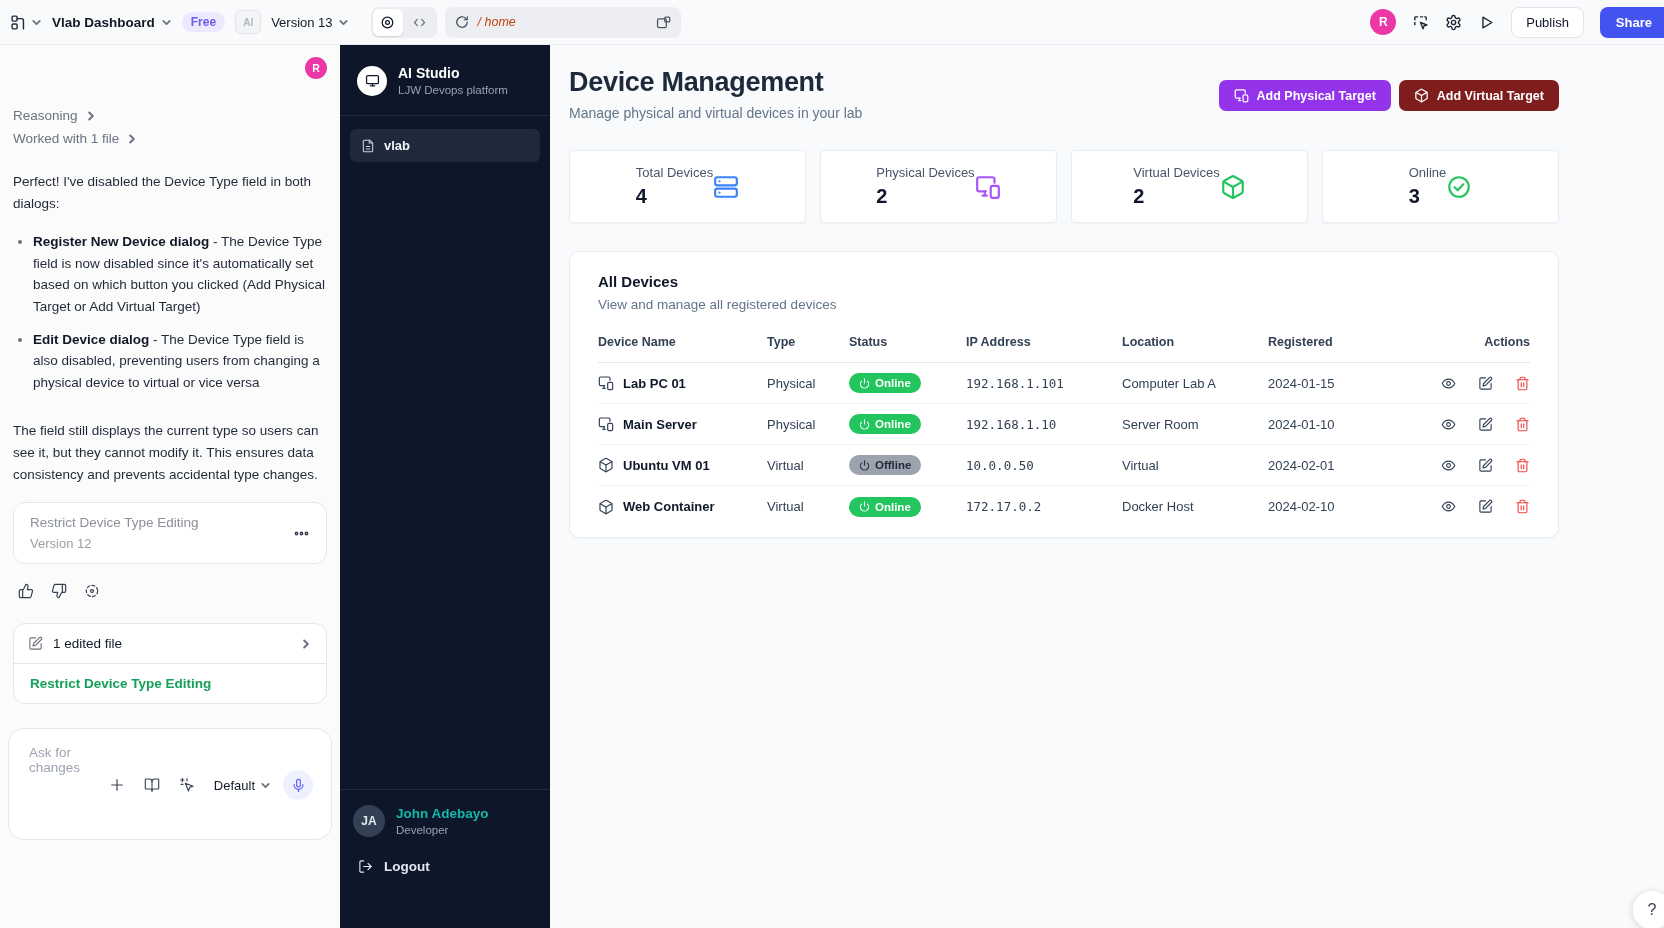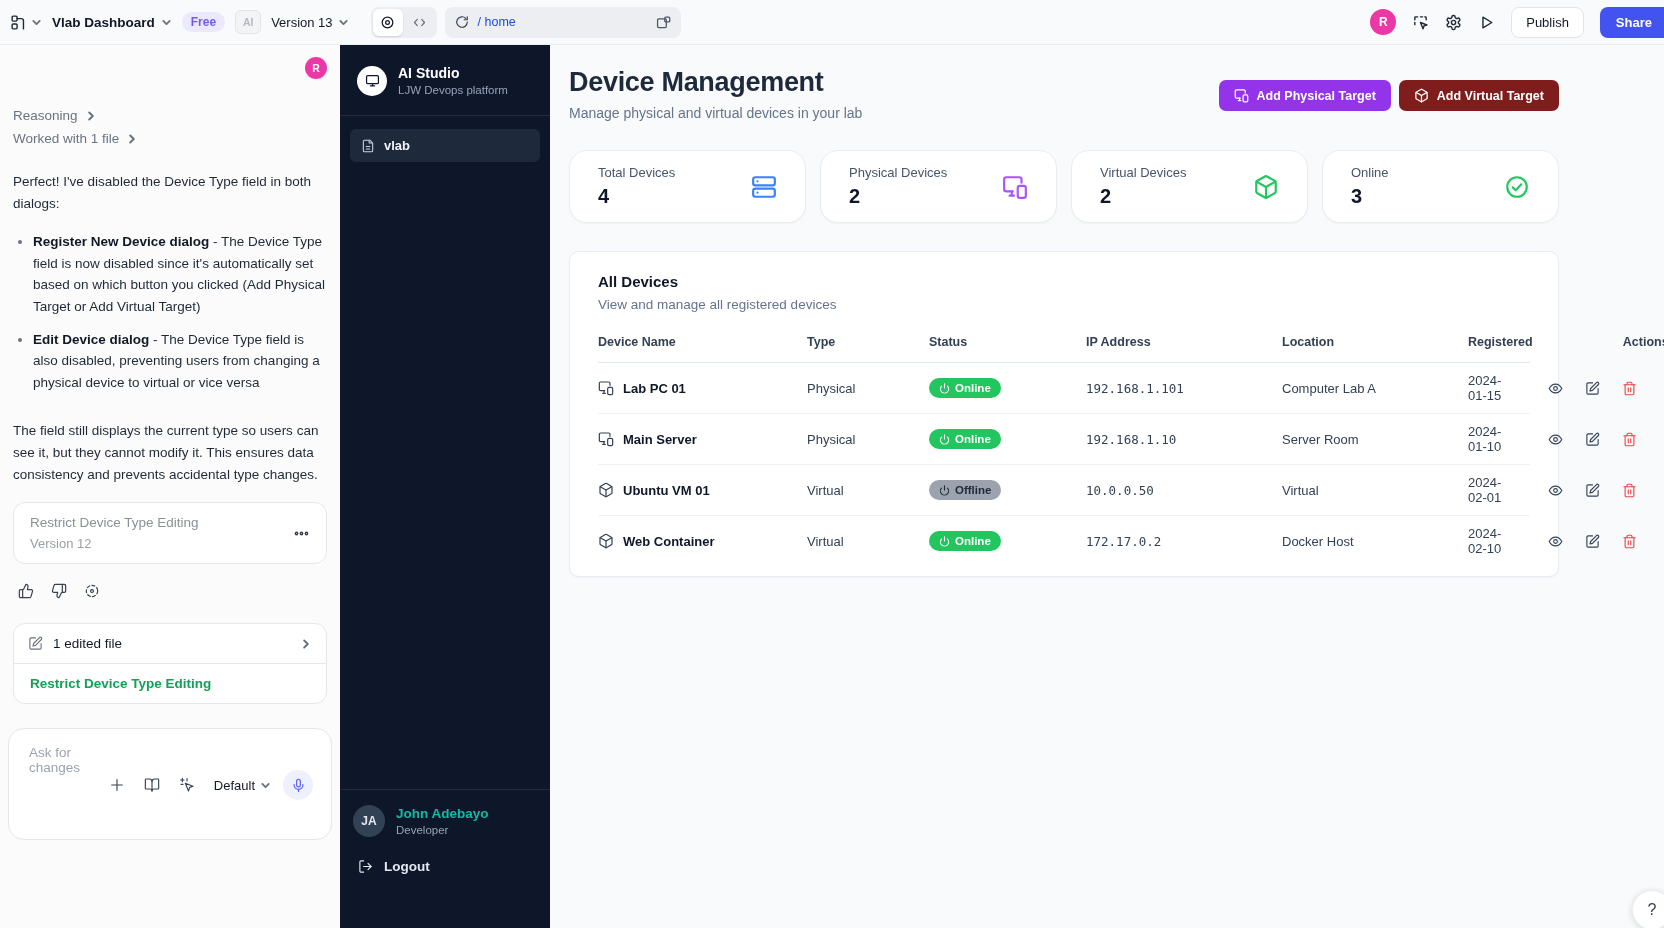--- a/index.html
+++ b/index.html
@@ -21,21 +21,21 @@
   .tb-chev { color:#6b7280; }
   .tb-project { display:flex; align-items:center; gap:6px; font-size:13.5px; font-weight:700; color:#111827; cursor:pointer; }
   .badge-free { background:#ece9fe; color:#6d5cf0; font-size:12px; font-weight:600; padding:3px 9px; border-radius:10px; }
   .badge-ai { width:26px; height:24px; border:1px solid #e3e5e9; background:#f3f4f6; color:#b4b8bf; font-size:10.5px; font-weight:700; border-radius:6px; display:flex; align-items:center; justify-content:center; }
   .tb-version { display:flex; align-items:center; gap:5px; font-size:13px; color:#111827; cursor:pointer; }
   .tb-mid { display:flex; align-items:center; gap:8px; margin-left:22px; }
   .toggle-group { background:#eceef1; border-radius:8px; padding:2px; display:flex; gap:2px; }
   .toggle-item { width:30px; height:27px; display:flex; align-items:center; justify-content:center; border-radius:6px; color:#6b7280; cursor:pointer; }
   .toggle-item.active { background:#ffffff; color:#111827; box-shadow:0 1px 2px rgba(0,0,0,.12); }
   .urlbar { width:236px; height:31px; background:#eceef1; border-radius:8px; display:flex; align-items:center; padding:0 10px; gap:9px; color:#374151; }
-  .urlbar .url-text { font-size:12.5px; color:#1d4ed8; flex:1; }
+  .urlbar .url-text { font-size:12.5px; color:#c2410c; flex:1;font-style:italic; }
   .tb-right { margin-left:auto; display:flex; align-items:center; gap:16px; padding-right:0; }
   .avatar-r { width:26px; height:26px; border-radius:50%; background:#ec38a6; color:#fff; font-size:12px; font-weight:700; display:flex; align-items:center; justify-content:center; }
   .tb-icon { color:#1f2937; cursor:pointer; }
   .btn-publish { background:#fff; border:1px solid #e2e4e9; border-radius:8px; padding:7px 14px; font-size:13px; color:#111827; cursor:pointer; font-family:inherit; }
   .btn-share { background:#4353ef; border:none; border-radius:8px 0 0 8px; padding:8px 18px 8px 16px; font-size:13px; color:#fff; font-weight:600; cursor:pointer; font-family:inherit; margin-right:-6px; }
 
   
   .workspace { display:flex; height:883px; }
 
   
@@ -92,30 +92,30 @@
   .main-inner { width:990px; }
   .main-header { display:flex; justify-content:space-between; align-items:flex-start; }
   .page-title { font-size:27px; font-weight:800; color:#1e293b; letter-spacing:-0.3px; }
   .page-sub { font-size:14px; color:#64748b; margin-top:7px; }
   .header-btns { display:flex; gap:8px; margin-top:13px; }
   .btn-add { display:flex; align-items:center; gap:8px; border:none; border-radius:7px; padding:8px 15px; font-size:12.5px; font-weight:700; color:#fff; cursor:pointer; font-family:inherit; }
   .btn-add.purple { background:#9333ea; }
   .btn-add.green { background:#7f1d1d; }
 
   .stats-row { display:grid; grid-template-columns:repeat(4,1fr); gap:14px; margin-top:29px; }
-  .stat-card { background:#fff; border:1px solid #e8edf3; border-radius:18px; box-shadow:0 1px 2px rgba(15,23,42,.04); padding:16px 28px; display:flex; align-items:center; justify-content:space-between; height:73px; }
+  .stat-card { background:#fff; border:1px solid #e8edf3; border-radius:4px; box-shadow:0 1px 2px rgba(15,23,42,.04); padding:16px 19px; display:flex; align-items:center; justify-content:center; height:73px; }
   .stat-label { font-size:13px; font-weight:500; color:#475569; }
   .stat-value { font-size:20px; font-weight:800; color:#0f172a; margin-top:5px; }
   .stat-ic.blue { color:#3b82f6; } .stat-ic.purple { color:#a855f7; } .stat-ic.green { color:#22c55e; }
 
   .devices-card { background:#fff; border:1px solid #e8edf3; border-radius:10px; box-shadow:0 1px 2px rgba(15,23,42,.04); margin-top:28px; padding:21px 28px 10px 28px; }
   .dc-title { font-size:15px; font-weight:700; color:#0f172a; }
   .dc-sub { font-size:13.5px; color:#64748b; margin-top:7px; }
   .dev-table { margin-top:23px; }
-  .t-row { display:grid; grid-template-columns:169px 82px 117px 156px 146px 1fr 96px; align-items:center;gap:40px; }
+  .t-row { display:grid; grid-template-columns:169px 82px 117px 156px 146px 1fr 96px; align-items:center; }
   .t-head { font-size:12.5px; font-weight:700; color:#334155; padding-bottom:13px; border-bottom:1px solid #e2e8f0; }
   .t-body { padding:10px 0; border-bottom:1px solid #eef2f6; min-height:41px; }
   .t-body:last-child { border-bottom:none; }
   .cell-name { display:flex; align-items:center; gap:9px; font-size:13px; font-weight:700; color:#0f172a; }
   .cell-name .ic { color:#334155; }
   .cell-plain { font-size:13px; color:#334155; }
   .cell-ip { font-family:"DejaVu Sans Mono", monospace; font-size:12.5px; color:#334155; }
   .pill { display:inline-flex; align-items:center; gap:5px; border-radius:999px; padding:4px 10px; font-size:11.5px; font-weight:700; }
   .pill.online { background:#22c55e; color:#fff; }
   .pill.offline { background:#9ca3af; color:#1f2937; }

